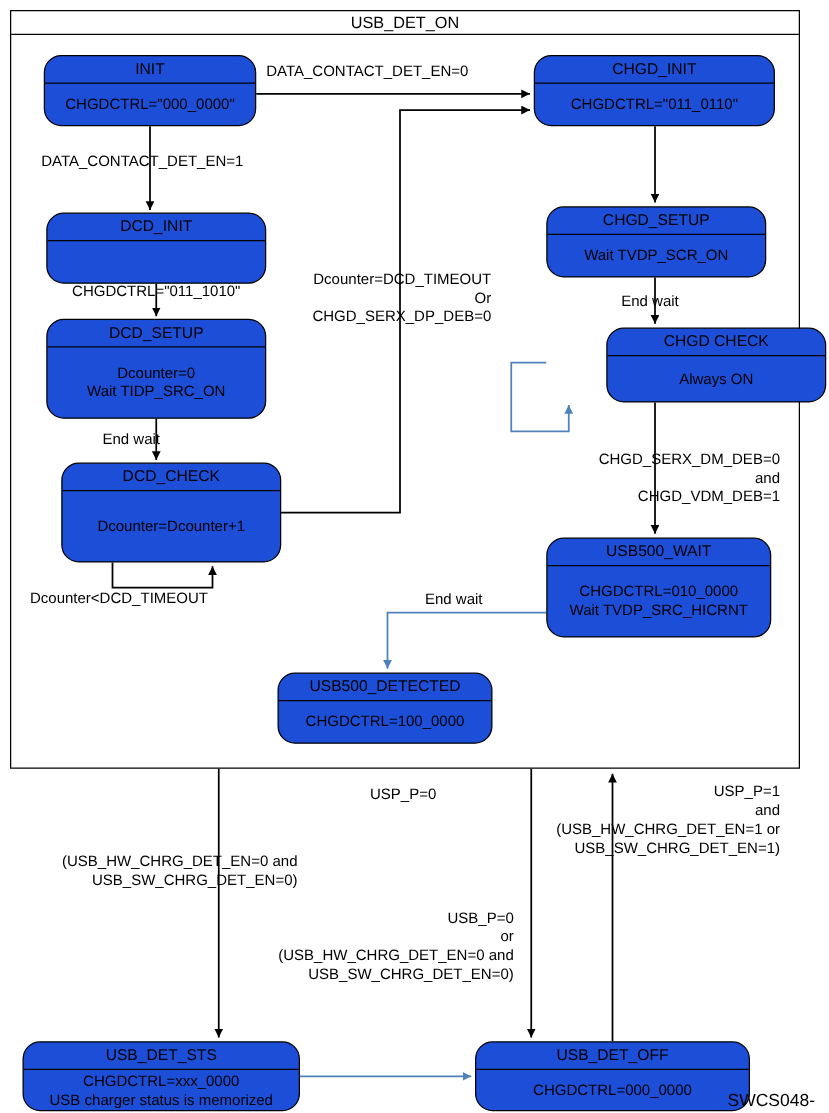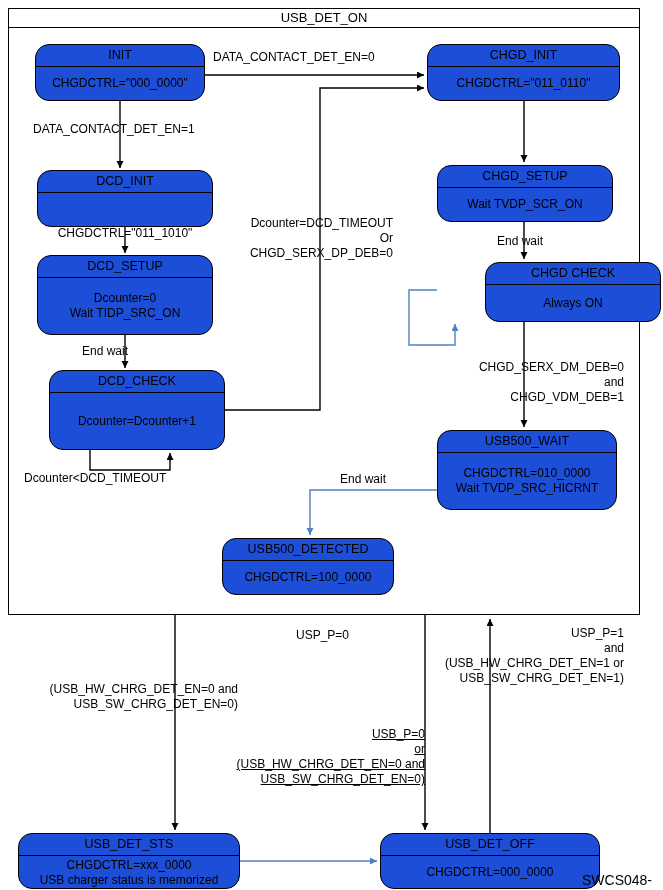--- a/index.html
+++ b/index.html
@@ -144,20 +144,20 @@
 and
 CHGD_VDM_DEB=1</div>
   <div class="label" style="left:340px; top:472px;">End wait</div>
   <div class="label" style="left:296px; top:628px;">USP_P=0</div>
   <div class="label c" style="left:428px; top:626px; width:196px;">USP_P=1
 and
 (USB_HW_CHRG_DET_EN=1 or
 USB_SW_CHRG_DET_EN=1)</div>
   <div class="label c" style="left:48px; top:682px; width:190px;">(USB_HW_CHRG_DET_EN=0 and
 USB_SW_CHRG_DET_EN=0)</div>
-  <div class="label c" style="left:235px; top:727px; width:190px;text-decoration:underline;">USB_P=0
+  <div class="label c" style="left:221px; top:727px; width:190px;">USB_P=0
 or
 (USB_HW_CHRG_DET_EN=0 and
 USB_SW_CHRG_DET_EN=0)</div>
 
   <div class="figref">SWCS048-027</div>
 
 </div>
 
 </body></html>

